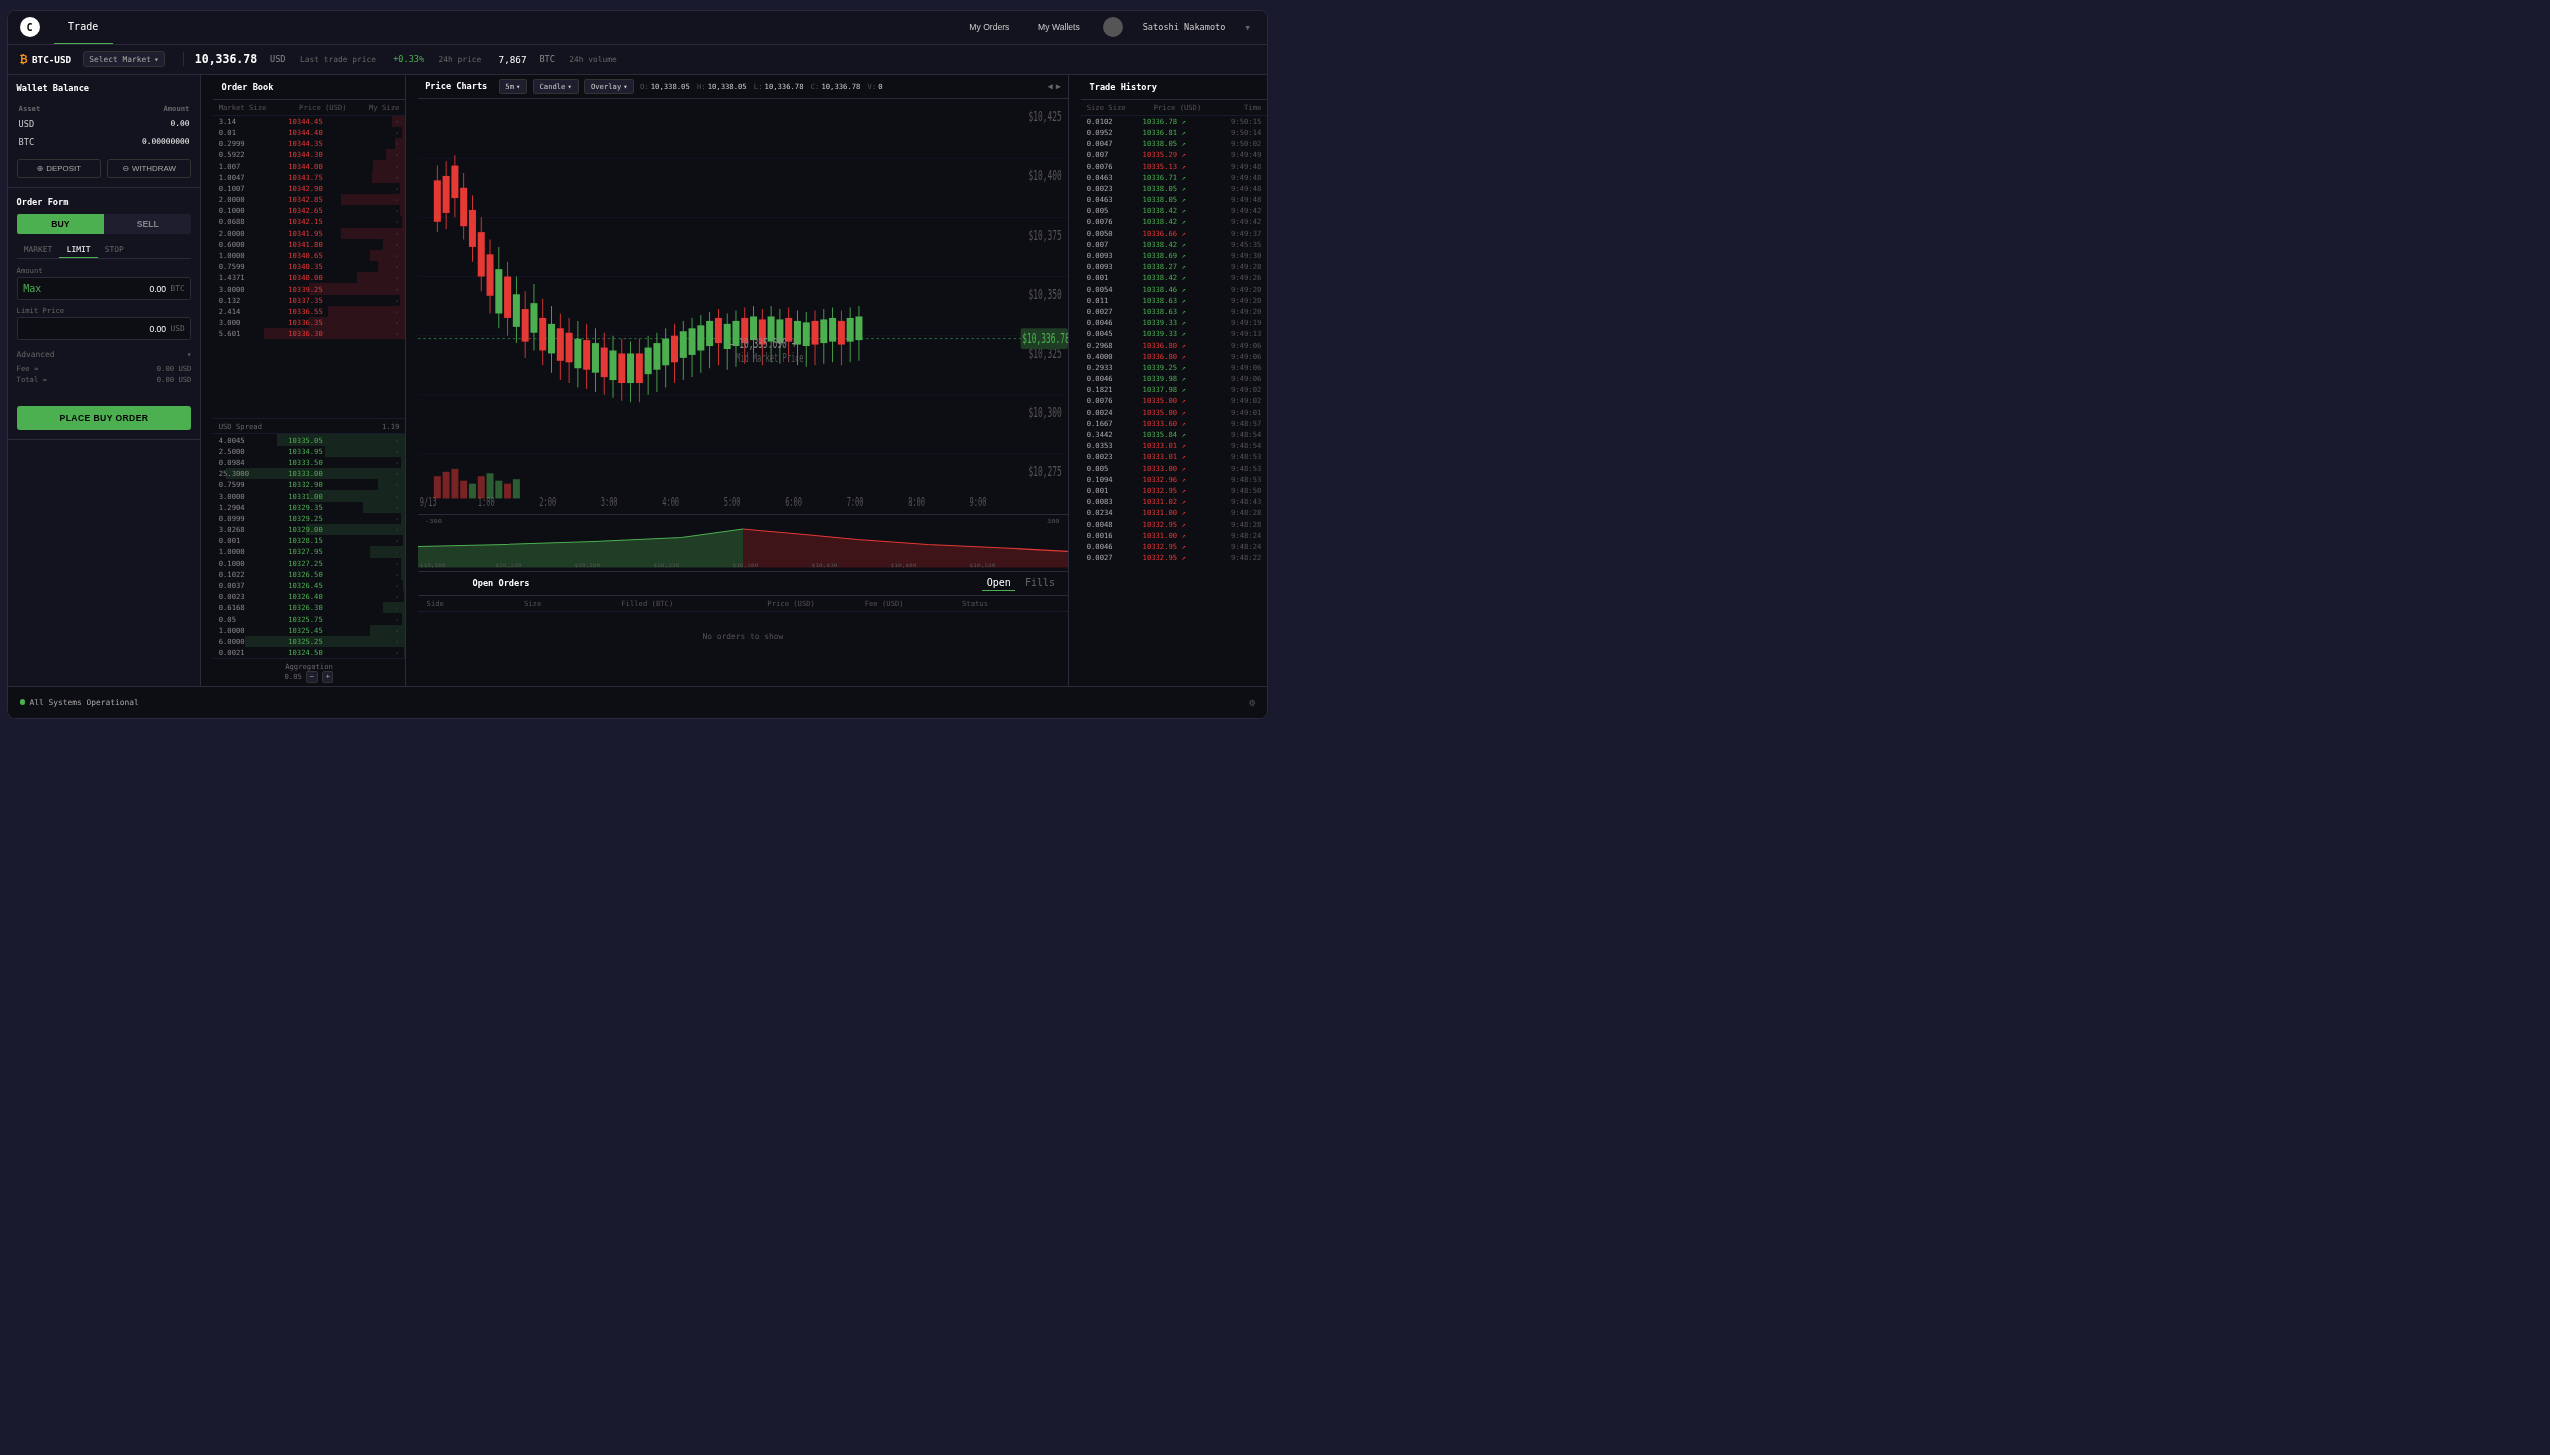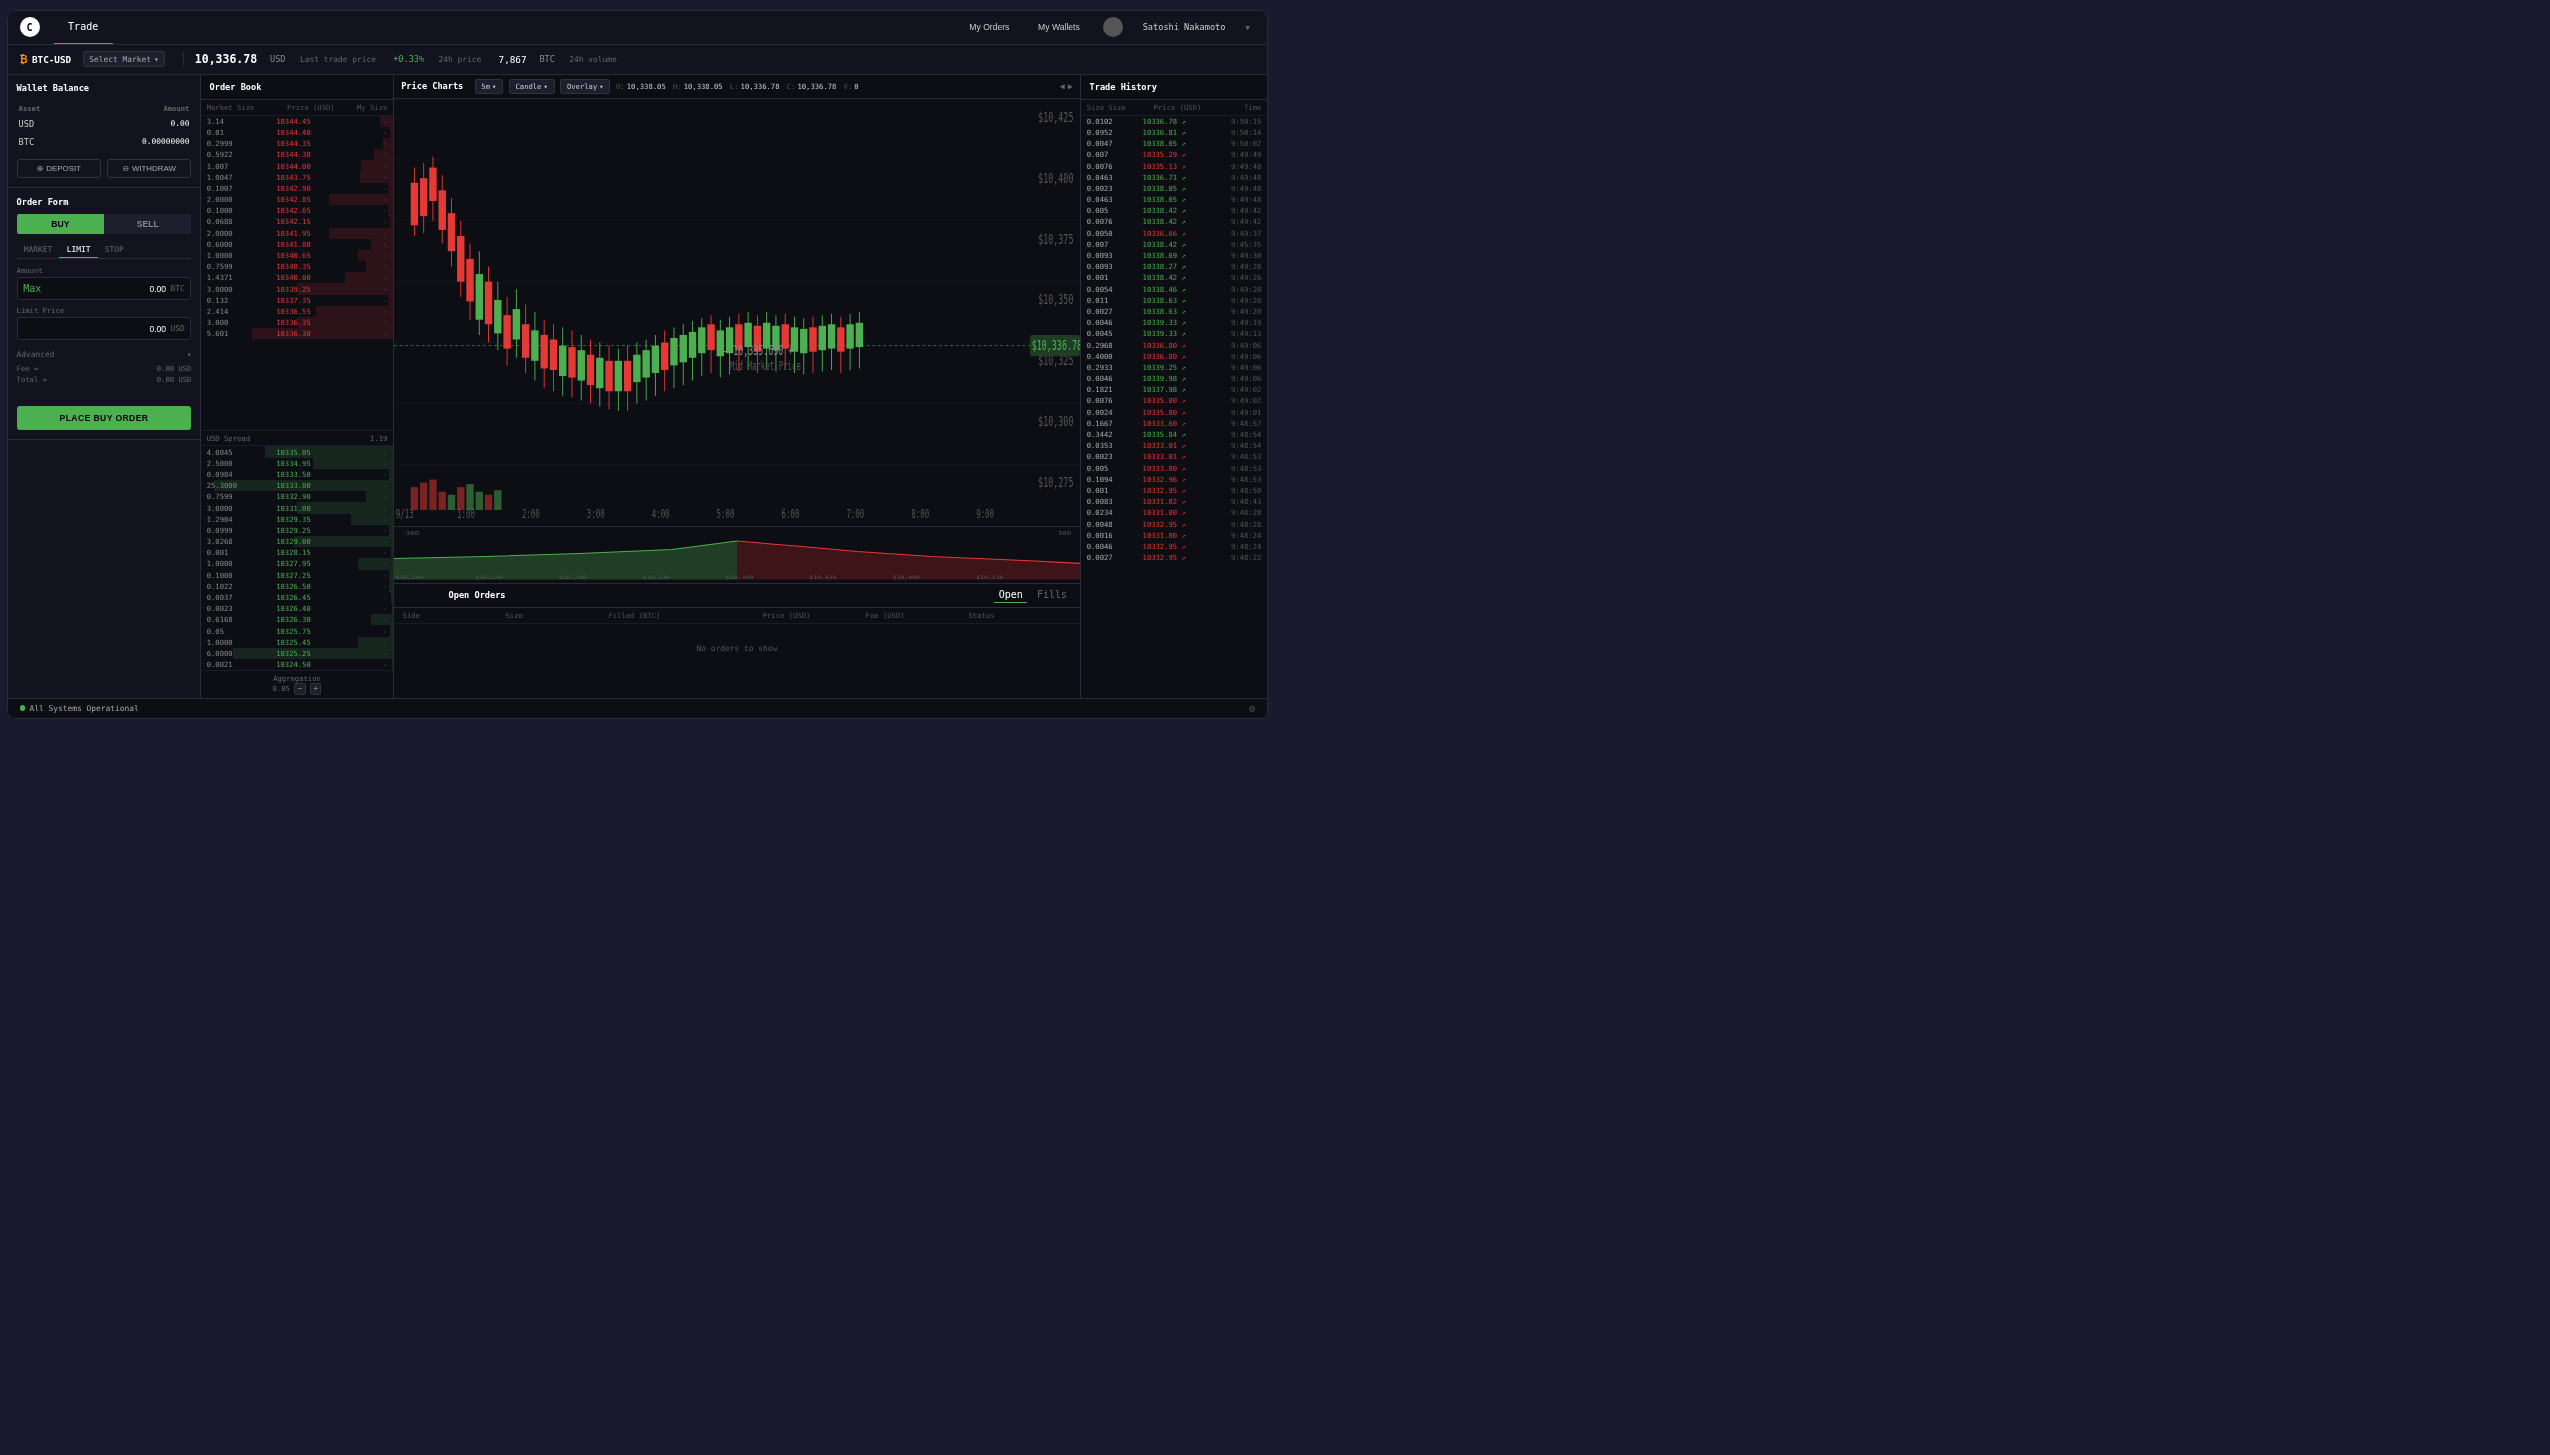--- a/index.html
+++ b/index.html
@@ -119,20 +119,21 @@
     }
     .price-usd { font-size: 8.6px; color: #888; margin-left: 1.4px; }
     .price-change { font-size: 8.6px; color: #4caf50; }
     .price-label { font-size: 7.9px; color: #666; margin-left: 2.9px; }
     .volume-display { font-size: 9.3px; color: #fff; }
     
     .main-content {
       display: flex;
       flex: 1;
       overflow: hidden;
+      gap: 12px;
     }
     
     .left-panel {
       width: 193px;
       background: #13131f;
       border-right: 0.7px solid #2a2a3a;
       display: flex;
       flex-direction: column;
       flex-shrink: 0;
     }
@@ -450,21 +451,21 @@
     
     .depth-chart-area {
       height: 57px;
       position: relative;
       border-top: 0.7px solid #2a2a3a;
       flex-shrink: 0;
     }
     
     .status-bar {
       background: #0d0d14;
-      height: 20px;
+      height: 32px;
       display: flex;
       align-items: center;
       padding: 0 11.5px;
       border-top: 0.7px solid #2a2a3a;
       flex-shrink: 0;
       justify-content: space-between;
     }
     .status-indicator {
       display: flex;
       align-items: center;

